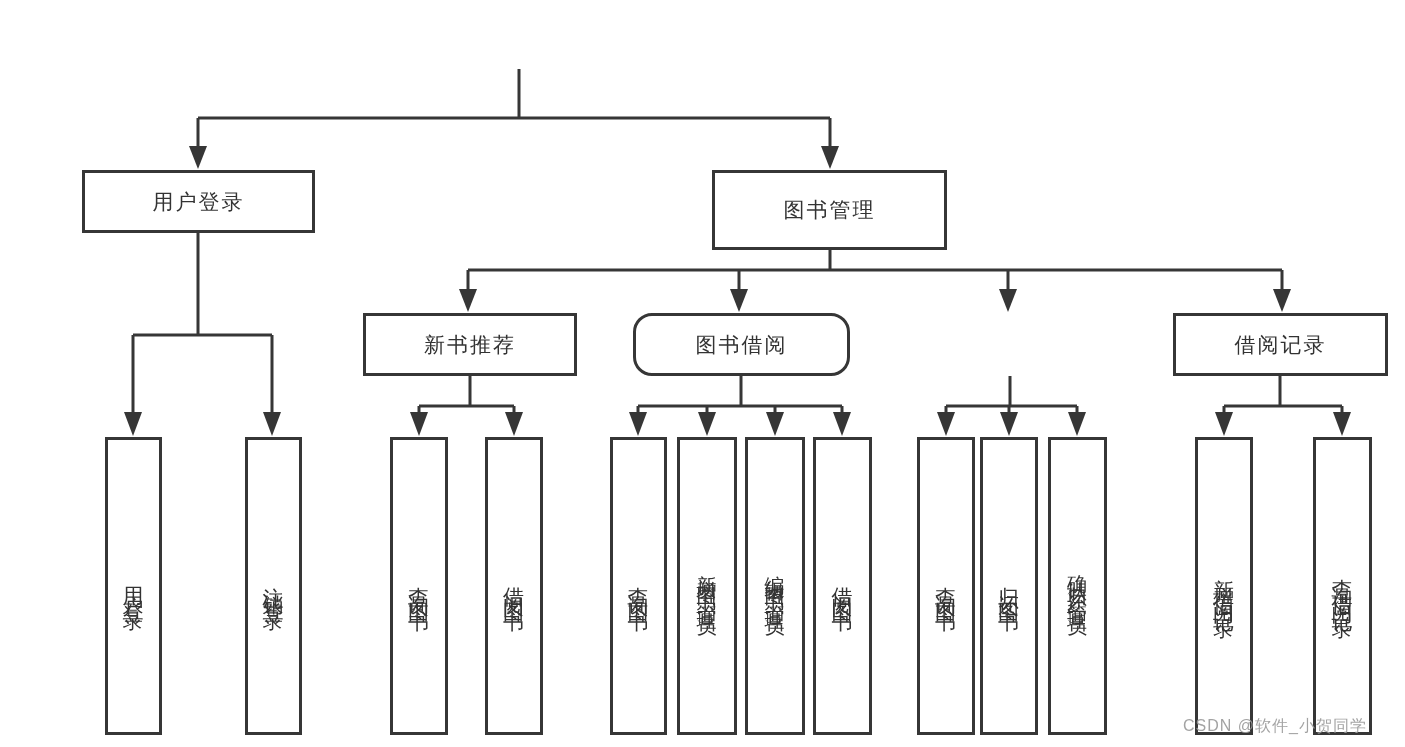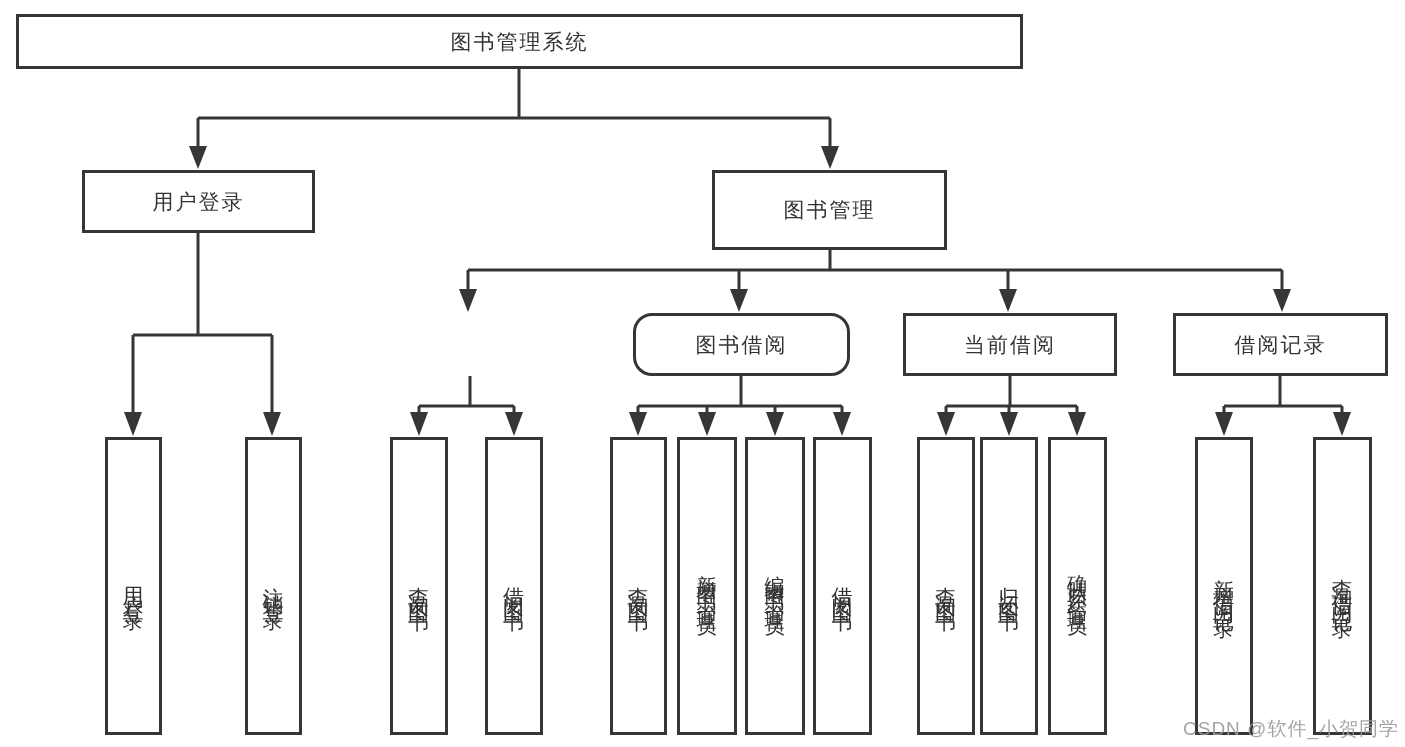--- a/index.html
+++ b/index.html
@@ -44,21 +44,21 @@
     font-size: 21px;
     letter-spacing: 8px;
     line-height: 1.2;
     color: #333333;
     white-space: nowrap;
   }
   .watermark {
     position: absolute;
     left: 1183px;
     top: 716px;
-    font-size: 19px;
+    font-size: 16px;
     letter-spacing: 1px;
     color: rgba(155, 155, 155, 0.92);
     white-space: nowrap;
     z-index: 6;
   }
 </style>
 </head>
 <body>
 
 <div class="canvas">
@@ -99,36 +99,33 @@
       <polygon points="766,412 784,412 775,436"></polygon>
       <polygon points="833,412 851,412 842,436"></polygon>
       <polygon points="937,412 955,412 946,436"></polygon>
       <polygon points="1000,412 1018,412 1009,436"></polygon>
       <polygon points="1068,412 1086,412 1077,436"></polygon>
       <polygon points="1215,412 1233,412 1224,436"></polygon>
       <polygon points="1333,412 1351,412 1342,436"></polygon>
     </g>
   </svg>
 
-  <div class="node" style="left:16px; top:14px; width:1007px; height:55px;">
-    <span class="hlabel">图书管理系统</span>
-  </div>
 
   <div class="node" style="left:82px; top:170px; width:233px; height:63px;">
     <span class="hlabel">用户登录</span>
   </div>
   <div class="node" style="left:712px; top:170px; width:235px; height:80px;">
     <span class="hlabel">图书管理</span>
   </div>
 
+  <div class="node" style="left:363px; top:313px; width:214px; height:63px;">
+    <span class="hlabel">新书推荐</span>
+  </div>
   <div class="node" style="left:633px; top:313px; width:217px; height:63px;border-radius:19px;">
     <span class="hlabel">图书借阅</span>
-  </div>
-  <div class="node" style="left:903px; top:313px; width:214px; height:63px;">
-    <span class="hlabel">当前借阅</span>
   </div>
   <div class="node" style="left:1173px; top:313px; width:215px; height:63px;">
     <span class="hlabel">借阅记录</span>
   </div>
 
   <div class="node" style="left:105px; top:437px; width:57px; height:298px;">
     <span class="vlabel">用户登录</span>
   </div>
   <div class="node" style="left:245px; top:437px; width:57px; height:298px;">
     <span class="vlabel">注销登录</span>

